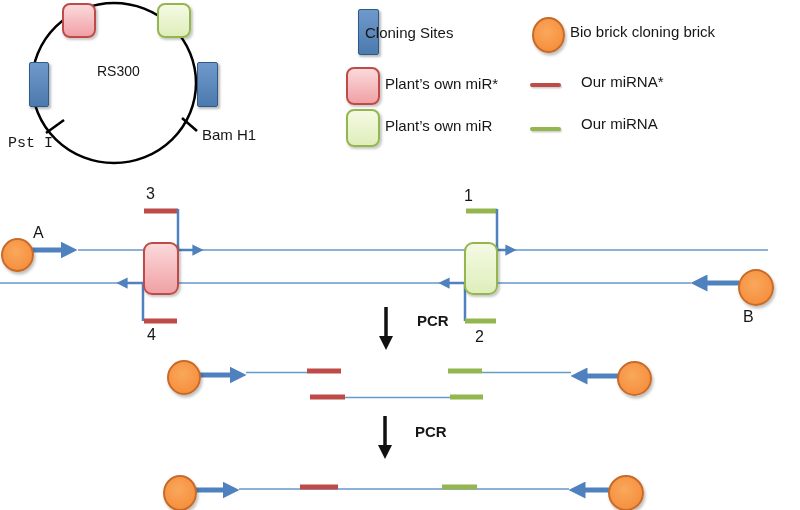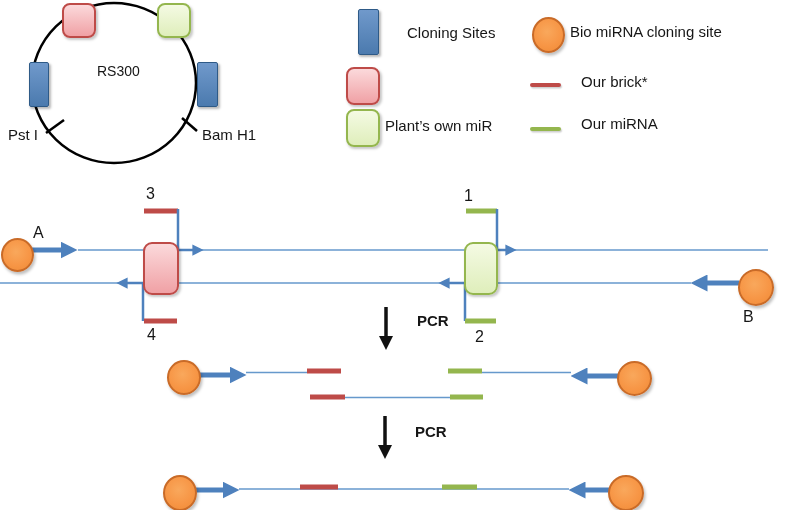--- a/index.html
+++ b/index.html
@@ -99,33 +99,34 @@
     <line x1="300" y1="487" x2="338" y2="487" stroke="#be4b48" stroke-width="5"></line>
     <line x1="442" y1="487" x2="477" y2="487" stroke="#94b64e" stroke-width="5"></line>
     <line x1="609" y1="490" x2="577" y2="490" stroke="#4e81bd" stroke-width="5" marker-end="url(#arrBlue)"></line>
   </svg>
 
   <div class="abs pink-round" style="left:62px;top:3px;width:30px;height:31px;"></div>
   <div class="abs green-round" style="left:157px;top:3px;width:30px;height:31px;"></div>
   <div class="abs blue-rect" style="left:29px;top:62px;width:18px;height:43px;"></div>
   <div class="abs blue-rect" style="left:197px;top:62px;width:19px;height:43px;"></div>
   <div class="lbl plasmid-title" style="left:97px;top:64px;">RS300</div>
-  <div class="lbl" style="left:8px;top:127px;">Pst I</div>
+  <div class="lbl" style="left:8px;top:136px;font-family:Liberation Mono, monospace;">Pst I</div>
   <div class="lbl" style="left:202px;top:127px;text-align:center;">Bam H1</div>
 
   <div class="abs blue-rect" style="left:358px;top:9px;width:19px;height:44px;"></div>
-  <div class="lbl" style="left:407px;top:25px;">Cloning Sites</div>
+  <div class="lbl" style="left:365px;top:25px;">Cloning Sites</div>
 
   <div class="abs orange-circle" style="left:532px;top:17px;width:29px;height:32px;"></div>
-  <div class="lbl" style="left:570px;top:24px;">Bio miRNA cloning site</div>
+  <div class="lbl" style="left:570px;top:24px;">Bio brick cloning brick</div>
 
   <div class="abs pink-round" style="left:346px;top:67px;width:30px;height:34px;"></div>
+  <div class="lbl" style="left:385px;top:76px;">Plant’s own miR*</div>
 
   <div class="abs red-line" style="left:530px;top:83px;width:31px;height:4px;"></div>
-  <div class="lbl" style="left:581px;top:74px;">Our brick*</div>
+  <div class="lbl" style="left:581px;top:74px;">Our miRNA*</div>
 
   <div class="abs green-round" style="left:346px;top:109px;width:30px;height:34px;"></div>
   <div class="lbl" style="left:385px;top:118px;text-align:center;">Plant’s own miR</div>
 
   <div class="abs green-line" style="left:530px;top:127px;width:31px;height:4px;"></div>
   <div class="lbl" style="left:581px;top:116px;">Our miRNA</div>
 
   <div class="abs orange-circle" style="left:1px;top:238px;width:29px;height:30px;"></div>
   <div class="abs orange-circle" style="left:738px;top:269px;width:32px;height:33px;"></div>
   <div class="abs pink-round" style="left:143px;top:242px;width:32px;height:49px;border-radius:9px;"></div>

